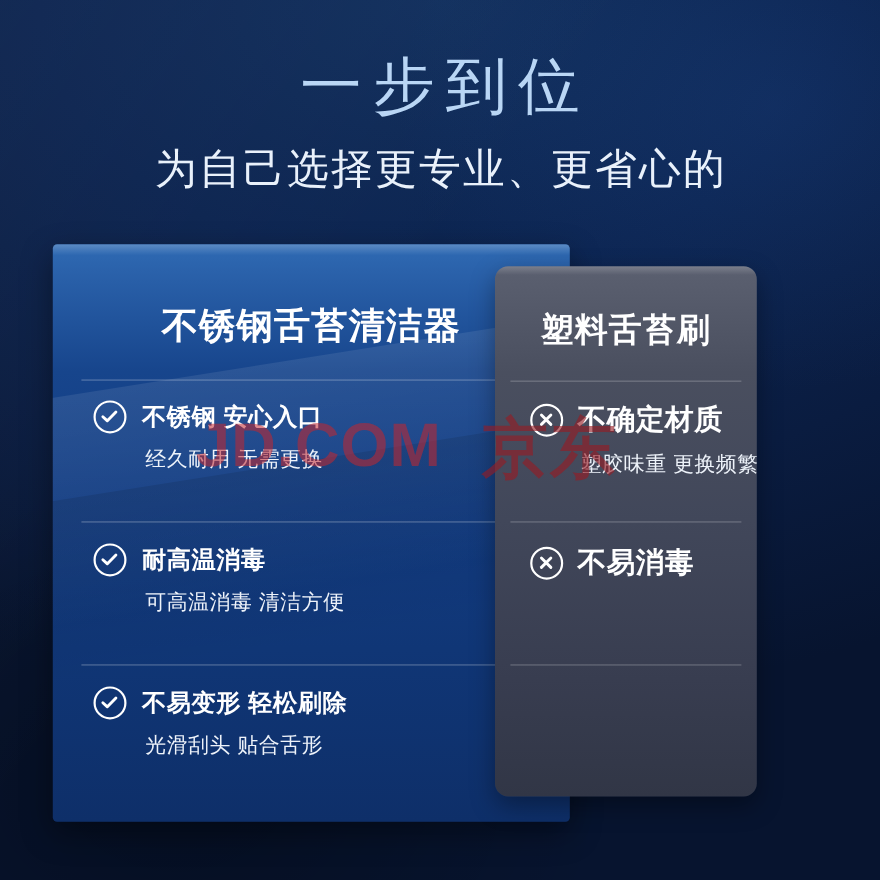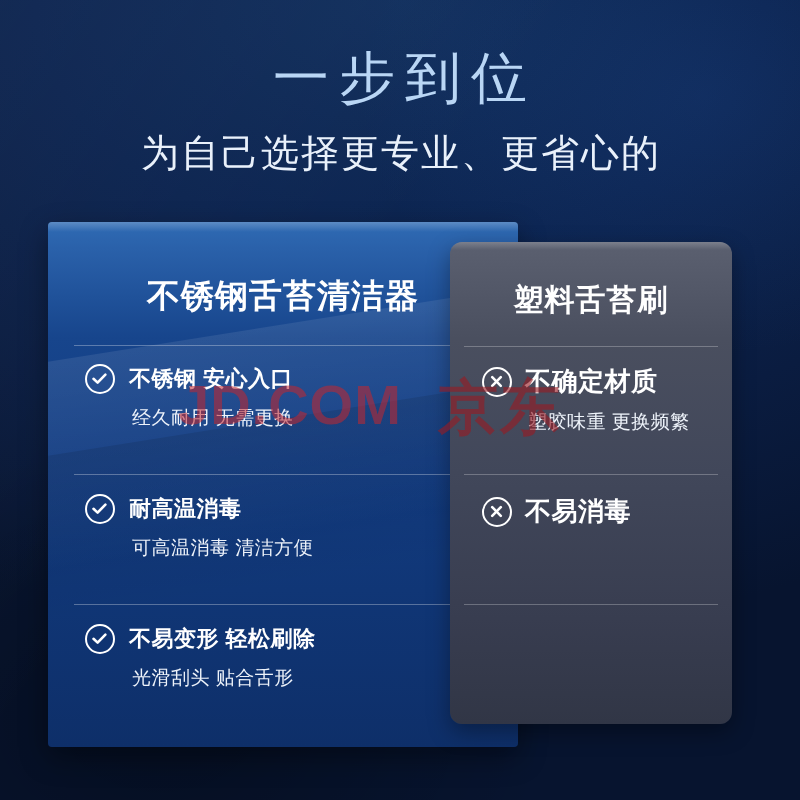--- a/index.html
+++ b/index.html
@@ -101,21 +101,21 @@
     right: 0;
     top: 0;
     height: 10px;
     background: linear-gradient(180deg, rgba(255,255,255,0.22), rgba(255,255,255,0));
     pointer-events: none;
   }
 
   .card-gray {
     left: 450px;
     top: 242px;
-    width: 282px;
+    width: 238px;
     height: 482px;
     border-radius: 12px;
     background:
       linear-gradient(180deg, #5b6070 0%, #565b6b 6%, #4a4f5f 20%, #41475a 48%, #383d50 78%, #313646 100%);
     box-shadow: 0 8px 22px rgba(0,0,0,0.35);
   }
   .card-gray .sheen-c {
     position: absolute;
     left: 0; right: 0; top: 0;
     height: 8px;

